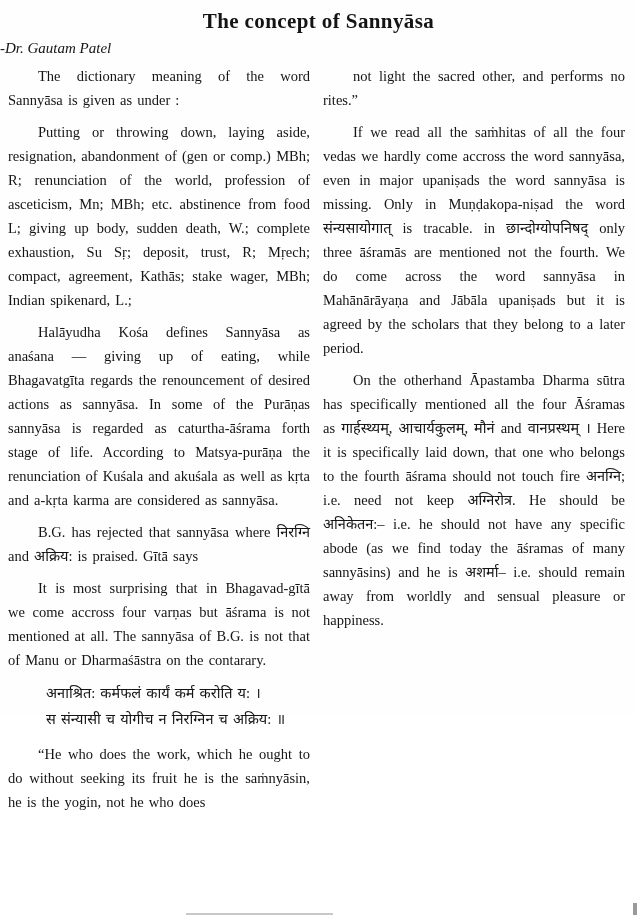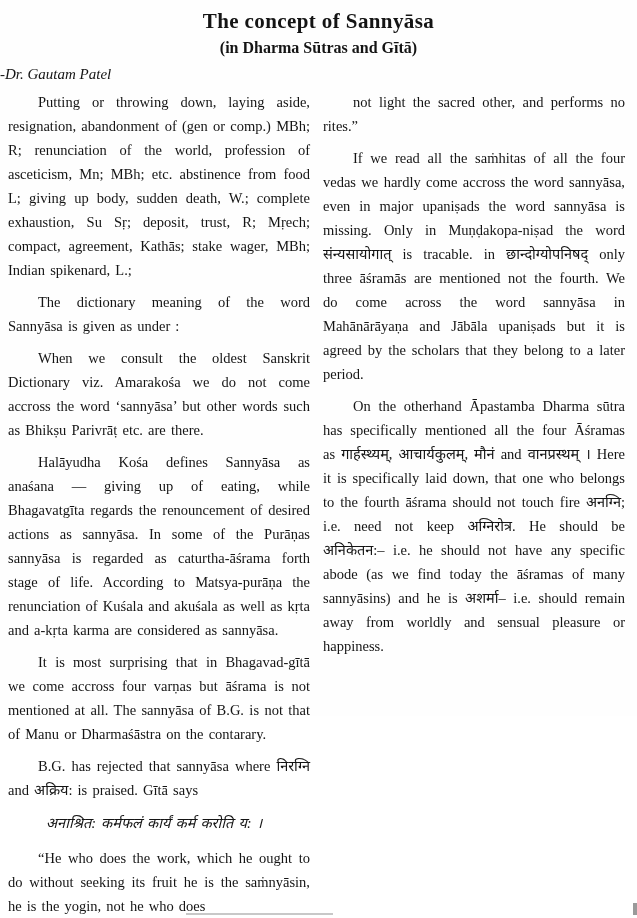--- a/index.html
+++ b/index.html
@@ -59,21 +59,20 @@
   }
   .col p {
     margin: 0 0 8px 0;
     text-indent: 30px;
   }
   .verse {
     margin: 2px 0 10px 0;
     padding-left: 38px;
     text-indent: 0;
     line-height: 26px;
-    font-style: italic;
   }
   .verse div {
     text-indent: 0;
   }
   .artifact-line {
     position: absolute;
     left: 186px;
     top: 913px;
     width: 147px;
     height: 2px;
@@ -88,35 +87,34 @@
     background: #9a9a9a;
   }
 </style>
 </head>
 <body>
 
 <div class="page">
 
   <div class="header">
     <h1 class="title">The concept of Sannyāsa</h1>
-    <h2 class="subtitle">(in Dharma Sūtras and Gītā)</h2>
     <div class="byline">-Dr. Gautam Patel</div>
   </div>
 
   <div class="columns">
 
     <div class="col">
+      <p>The dictionary meaning of the word Sannyāsa is given as under :</p>
       <p>Putting or throwing down, laying aside, resignation, abandonment of (gen or comp.) MBh; R; renunciation of the world, profession of asceticism, Mn; MBh; etc. abstinence from food L; giving up body, sudden death, W.; complete exhaustion, Su Sṛ; deposit, trust, R; Mṛech; compact, agreement, Kathās; stake wager, MBh; Indian spikenard, L.;</p>
-      <p>The dictionary meaning of the word Sannyāsa is given as under :</p>
-      <p>When we consult the oldest Sanskrit Dictionary viz. Amarakośa we do not come accross the word ‘sannyāsa’ but other words such as Bhikṣu Parivrāṭ etc. are there.</p>
       <p>Halāyudha Kośa defines Sannyāsa as anaśana — giving up of eating, while Bhagavatgīta regards the renouncement of desired actions as sannyāsa. In some of the Purāṇas sannyāsa is regarded as caturtha-āśrama forth stage of life. According to Matsya-purāṇa the renunciation of Kuśala and akuśala as well as kṛta and a-kṛta karma are considered as sannyāsa.</p>
+      <p>B.G. has rejected that sannyāsa where निरग्नि and अक्रिय: is praised. Gītā says</p>
       <p>It is most surprising that in Bhagavad-gītā we come accross four varṇas but āśrama is not mentioned at all. The sannyāsa of B.G. is not that of Manu or Dharmaśāstra on the contarary.</p>
-      <p>B.G. has rejected that sannyāsa where निरग्नि and अक्रिय: is praised. Gītā says</p>
       <div class="verse">
         <div>अनाश्रित: कर्मफलं कार्यं कर्म करोति य: ।</div>
+        <div>स संन्यासी च योगीच न निरग्निन च अक्रिय: ॥</div>
       </div>
       <p>“He who does the work, which he ought to do without seeking its fruit he is the saṁnyāsin, he is the yogin, not he who does</p>
     </div>
 
     <div class="col">
       <p>not light the sacred other, and performs no rites.”</p>
       <p>If we read all the saṁhitas of all the four vedas we hardly come accross the word sannyāsa, even in major upaniṣads the word sannyāsa is missing. Only in Muṇḍakopa-niṣad the word संन्यसायोगात् is tracable. in छान्दोग्योपनिषद् only three āśramās are mentioned not the fourth. We do come across the word sannyāsa in Mahānārāyaṇa and Jābāla upaniṣads but it is agreed by the scholars that they belong to a later period.</p>
       <p>On the otherhand Āpastamba Dharma sūtra has specifically mentioned all the four Āśramas as गार्हस्थ्यम्, आचार्यकुलम्, मौनं and वानप्रस्थम् । Here it is specifically laid down, that one who belongs to the fourth āśrama should not touch fire अनग्नि; i.e. need not keep अग्निरोत्र. He should be अनिकेतन:– i.e. he should not have any specific abode (as we find today the āśramas of many sannyāsins) and he is अशर्मा– i.e. should remain away from worldly and sensual pleasure or happiness.</p>
 
     </div>

